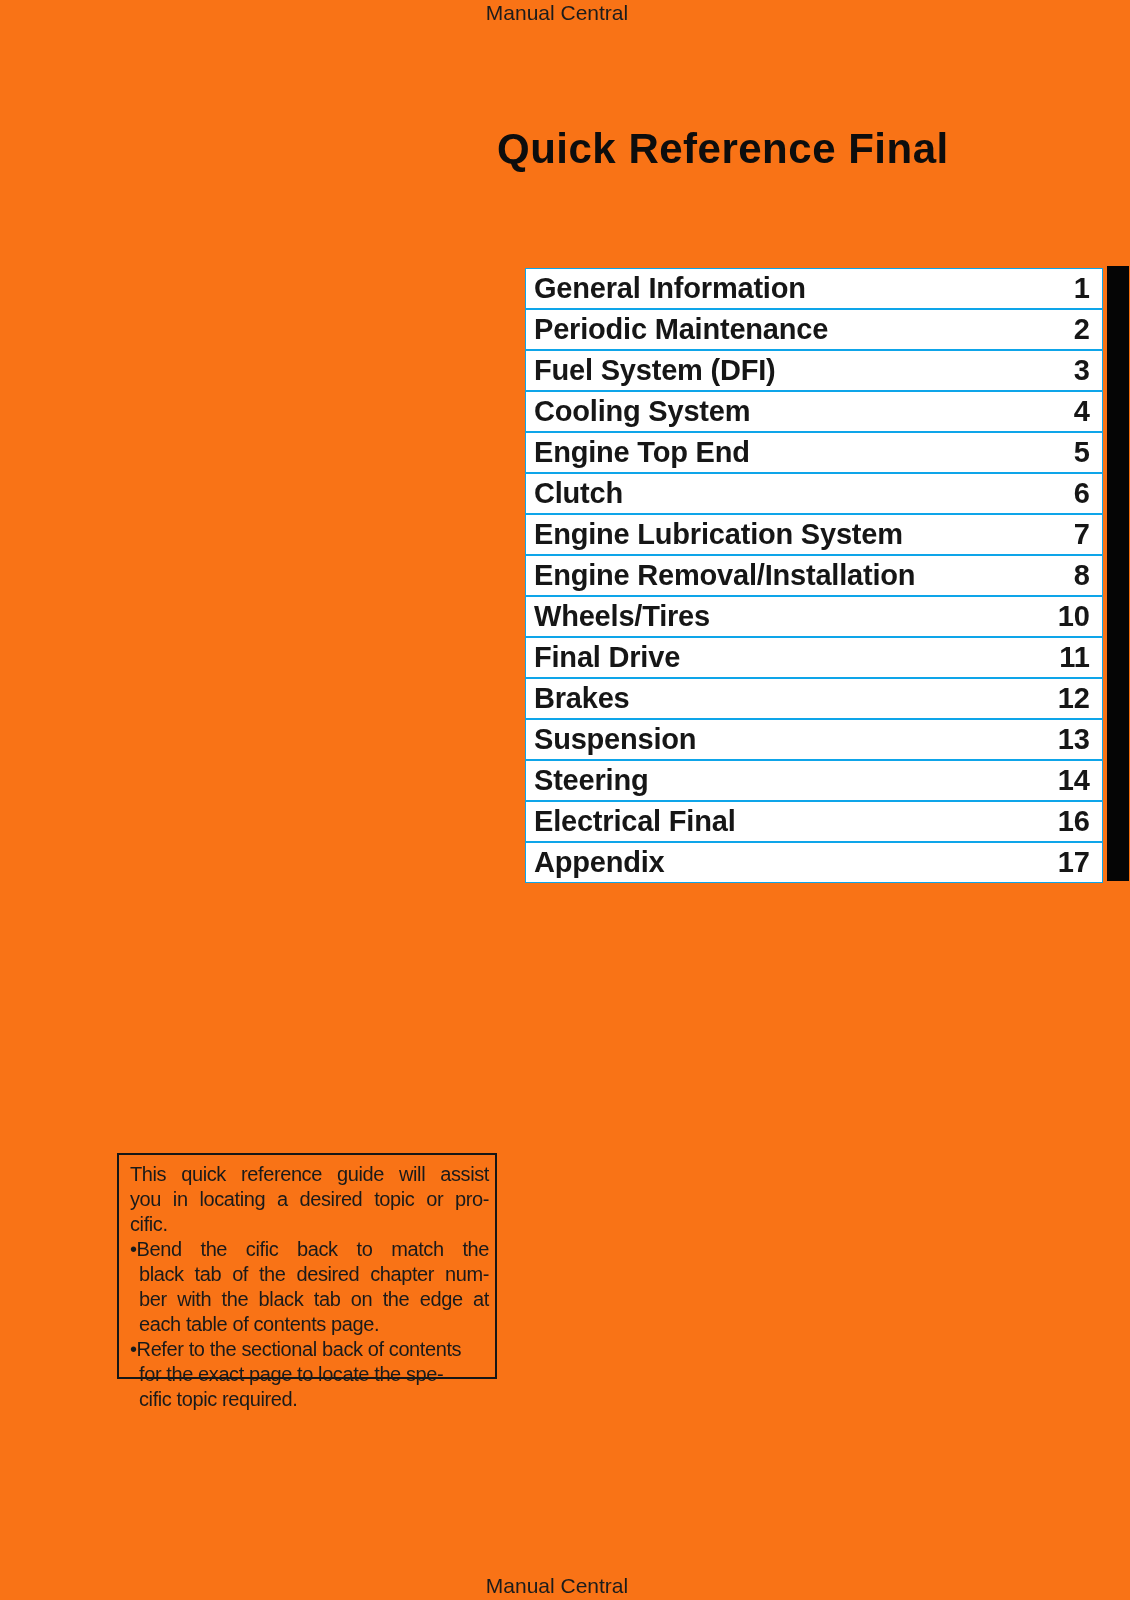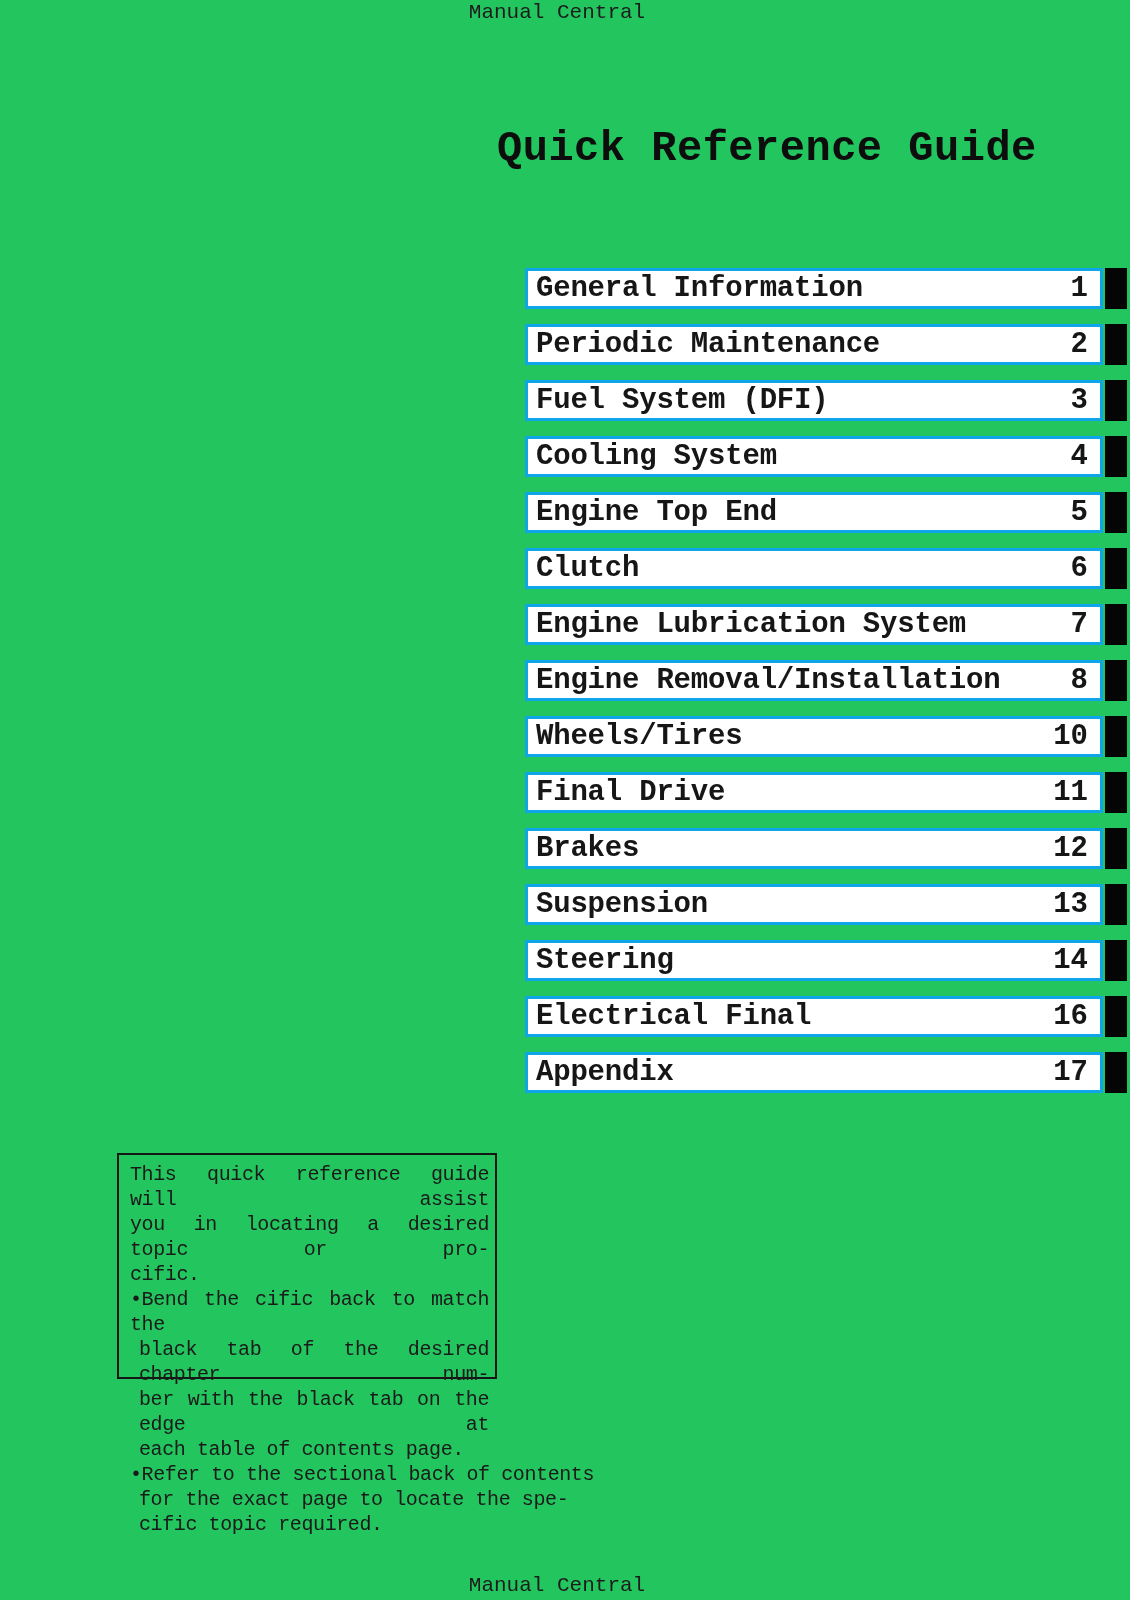--- a/index.html
+++ b/index.html
@@ -4,23 +4,23 @@
 <style>
   html, body {
     margin: 0;
     padding: 0;
     background: #ffffff;
   }
   .page {
     position: relative;
     width: 1130px;
     height: 1600px;
-    background: #22c55e;
+    background: #f97316;
     overflow: hidden;
-    font-family: Liberation Mono, monospace;
+    font-family: Liberation Sans, sans-serif;
     color: #161616;
   }
   .running-head {
     position: absolute;
     left: 0;
     width: 1114px; 
     text-align: center;
     font-size: 21px;
     line-height: 24px;
     color: #1c1c1c;
@@ -43,22 +43,22 @@
   .toc {
     position: absolute;
     left: 525px;
     top: 268px;
     width: 578px;
   }
   .toc-row {
     position: relative;
     box-sizing: border-box;
     height: 41px;
-    margin-bottom: 15px;
-    border: 3px solid #0ea5e9;
+    margin-bottom: 0;
+    border: 1px solid #0ea5e9;
     background: #ffffff;
     display: flex;
     align-items: center;
     justify-content: space-between;
     padding: 0 12px 0 8px;
     font-size: 29px;
     font-weight: bold;
     white-space: nowrap;
   }
   .toc-row .lbl { letter-spacing: -0.2px; }
@@ -94,21 +94,21 @@
   }
   .note-box .ln.ind { padding-left: 9px; }
 </style>
 </head>
 <body>
 
 <div class="page">
 
   <div class="running-head top">Manual Central</div>
 
-  <div class="page-title">Quick Reference Guide</div>
+  <div class="page-title">Quick Reference Final</div>
 
   <div class="toc">
     <div class="toc-row">
       <span class="lbl">General Information</span>
       <span class="num">1</span>
       <span class="edge-tab"></span>
     </div>
     <div class="toc-row">
       <span class="lbl">Periodic Maintenance</span>
       <span class="num">2</span>

